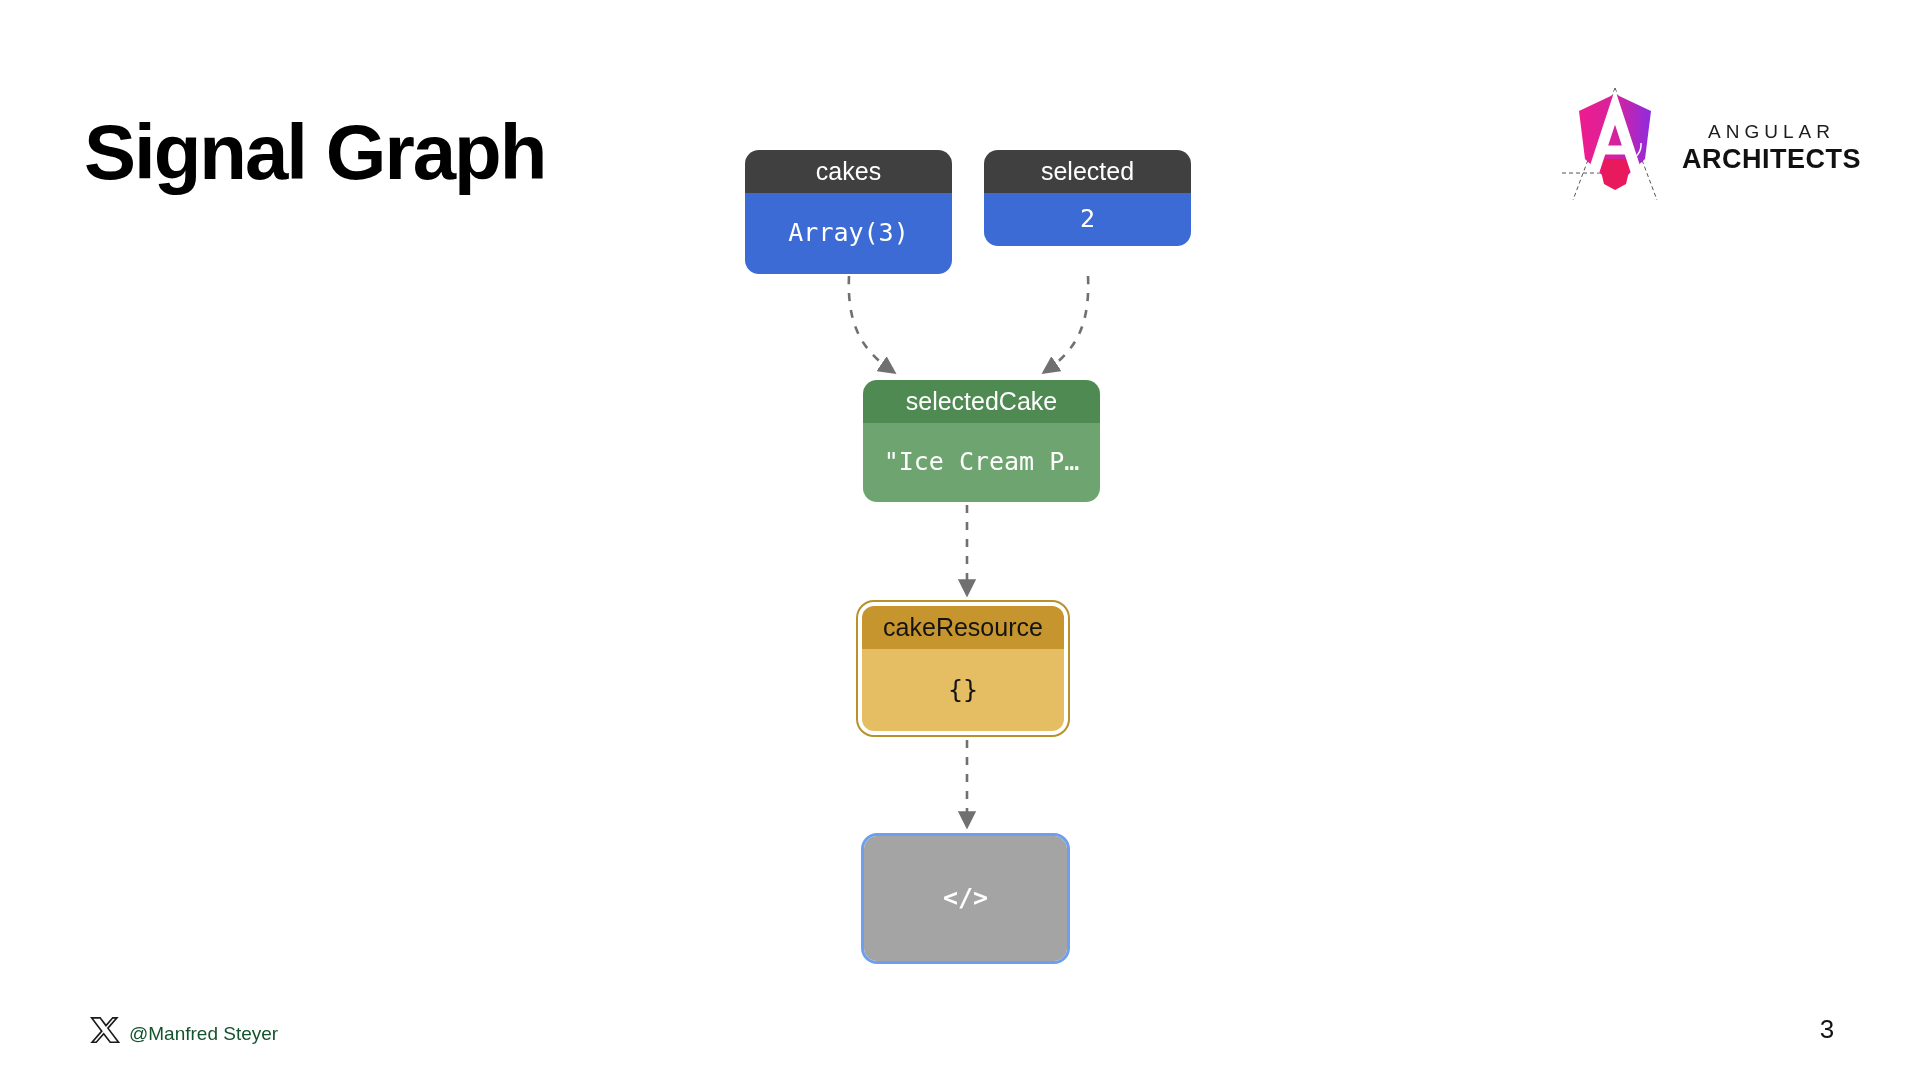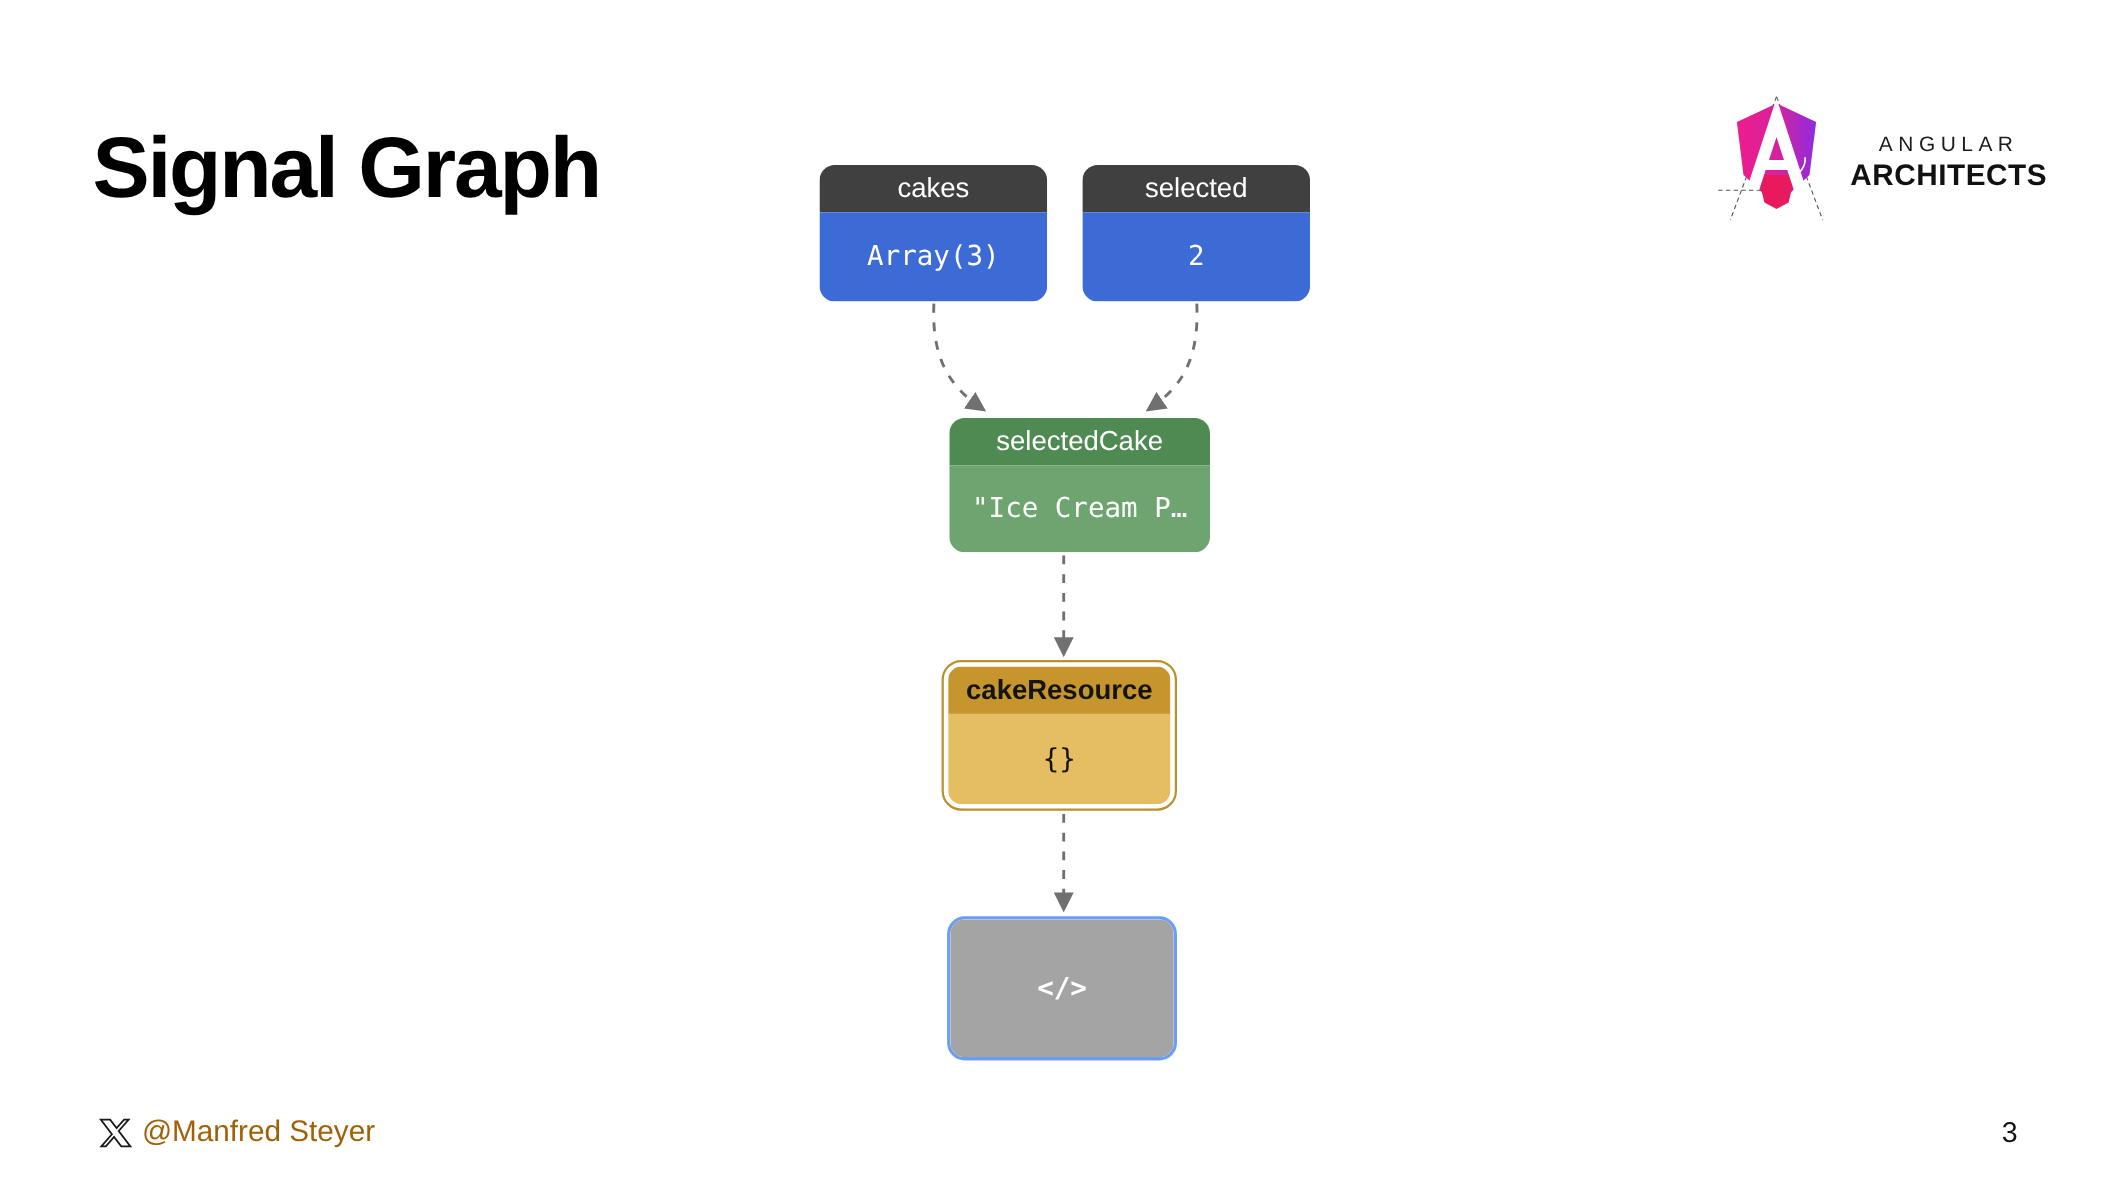--- a/index.html
+++ b/index.html
@@ -33,40 +33,40 @@
   }
   .node-body{
     flex:1;display:flex;align-items:center;justify-content:center;
     font-family:"DejaVu Sans Mono",monospace;font-size:25px;color:#fff;
     padding-bottom:2px;white-space:nowrap;
   }
   .n-blue  .node-header{background:#404040;}
   .n-blue  .node-body  {background:#3C6BD6;}
   .n-green .node-header{background:#4E8A52;}
   .n-green .node-body  {background:#6EA46F;}
-  .n-gold  .node-header{background:#C6952E;color:#141414;font-weight:700;}
+  .n-gold  .node-header{background:#C6952E;color:#141414;font-weight:400;}
   .n-gold  .node-body  {background:#E5BD62;color:#141414;}
   .n-gray  .node-header{background:#3C3C3C;height:46px;}
   .n-gray  .node-body  {background:#A4A4A4;font-weight:bold;}
   .ring{
     position:absolute;left:856px;top:600px;width:214px;height:137px;
     border:2px solid #B8912C;border-radius:18px;background:#fff;
     padding:4px;box-sizing:border-box;
   }
   .ring .node{position:relative;width:100%;height:100%;border-radius:12px;}
   .node-approot{
     left:861px;top:833px;width:209px;height:131px;
     border:3px solid #6C9FF0;border-radius:16px;box-sizing:border-box;
   }
   
   .edges{position:absolute;left:0;top:0;pointer-events:none;}
   
   .footer-left{
-    position:absolute;left:90px;top:1013px;display:flex;align-items:flex-start;gap:9px;
-    font-size:27px;color:#a16207;
+    position:absolute;left:90px;top:1013px;display:flex;align-items:flex-end;gap:9px;
+    font-size:19px;color:#14532d;
   }
   .x-icon{width:30px;height:30px;margin-top:2px;}
   .page-number{
     position:absolute;left:1805px;top:1014px;width:44px;text-align:center;
     font-size:26px;color:#141414;
   }
 </style>
 </head>
 <body>
 
@@ -117,21 +117,21 @@
     <path d="M967,505 L967,592" marker-end="url(#arrow)"></path>
     <path d="M967,740 L967,824" marker-end="url(#arrow)"></path>
   </g>
 </svg>
 
 <div class="node n-blue" style="left:745px;top:150px;width:207px;height:124px;">
   <div class="node-header">cakes</div>
   <div class="node-body">Array(3)</div>
 </div>
 
-<div class="node n-blue" style="left:984px;top:150px;width:207px;height:124px;">
+<div class="node n-blue" style="left:984px;top:150px;width:207px;height:96px;">
   <div class="node-header">selected</div>
   <div class="node-body">2</div>
 </div>
 
 <div class="node n-green" style="left:863px;top:380px;width:237px;height:122px;">
   <div class="node-header">selectedCake</div>
   <div class="node-body">"Ice Cream P…</div>
 </div>
 
 <div class="ring">

